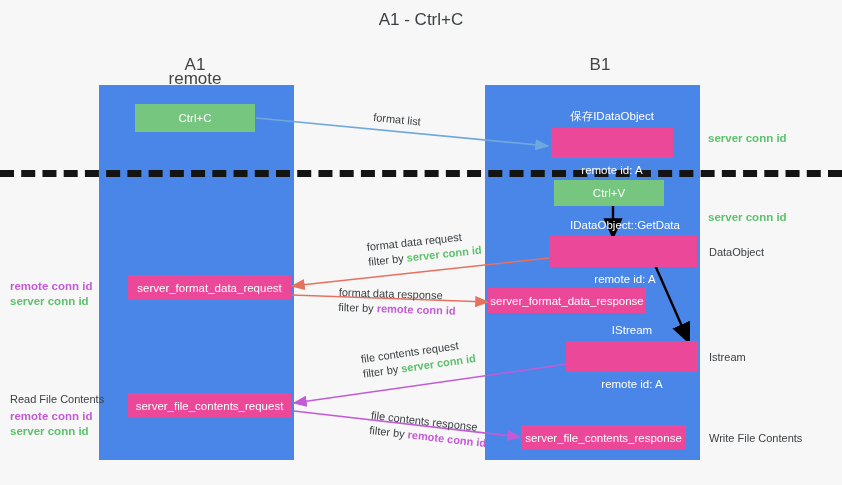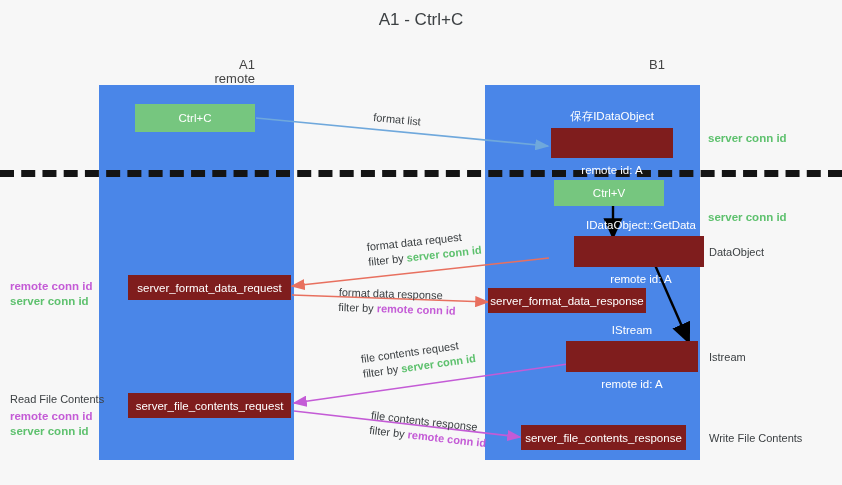--- a/index.html
+++ b/index.html
@@ -16,39 +16,39 @@
 
   
   .title{
     left:0;top:10px;width:842px;text-align:center;
     font-size:17px;line-height:20px;color:#3c4043;
   }
 
   
   .lane{background:#4a86e8;}
   .lane-head{
-    text-align:right;font-size:13px;line-height:14px;color:#444;
+    text-align:center;font-size:17px;line-height:14px;color:#444;
   }
 
   
   .divider{
     left:0;top:170px;width:842px;height:0;
     border-top:7px dashed #141414;
   }
 
   
   .box{
     box-sizing:border-box;
     display:flex;flex-direction:column;
     align-items:center;justify-content:center;
     color:#ffffff;font-size:11.5px;line-height:14px;
     text-align:center;padding:2px 4px;
   }
   .box.green{background:#76c67f;}
-  .box.orange{background:#7f1d1d;}
+  .box.orange{background:#ec4899;}
   .box .l2{font-size:11.5px;margin-top:40px;}
 
   
   .side{font-size:11.5px;line-height:15px;}
   .side .m{color:#c45bd6;font-weight:bold;}
   .side .g{color:#5ec16e;font-weight:bold;}
   .plain{font-size:11px;line-height:15px;color:#3c4043;}
 
   
   .alabel{
@@ -118,21 +118,21 @@
 
   <div class="abs box orange" style="left:551px;top:128px;width:122px;height:30px;">
     <div>保存IDataObject</div>
     <div class="l2">remote id: A</div>
   </div>
 
   <div class="abs box green" style="left:554px;top:180px;width:110px;height:26px;">
     <div>Ctrl+V</div>
   </div>
 
-  <div class="abs box orange" style="left:574px;top:236px;width:130px;height:31px;padding-left:8px;">
+  <div class="abs box orange" style="left:549px;top:236px;width:148px;height:31px;padding-left:8px;">
     <div>IDataObject::GetData</div>
     <div class="l2">remote id: A</div>
   </div>
 
   <div class="abs box orange" style="left:566px;top:341px;width:132px;height:31px;">
     <div>IStream</div>
     <div class="l2">remote id: A</div>
   </div>
 
   <div class="abs box orange" style="left:128px;top:275px;width:163px;height:25px;">

